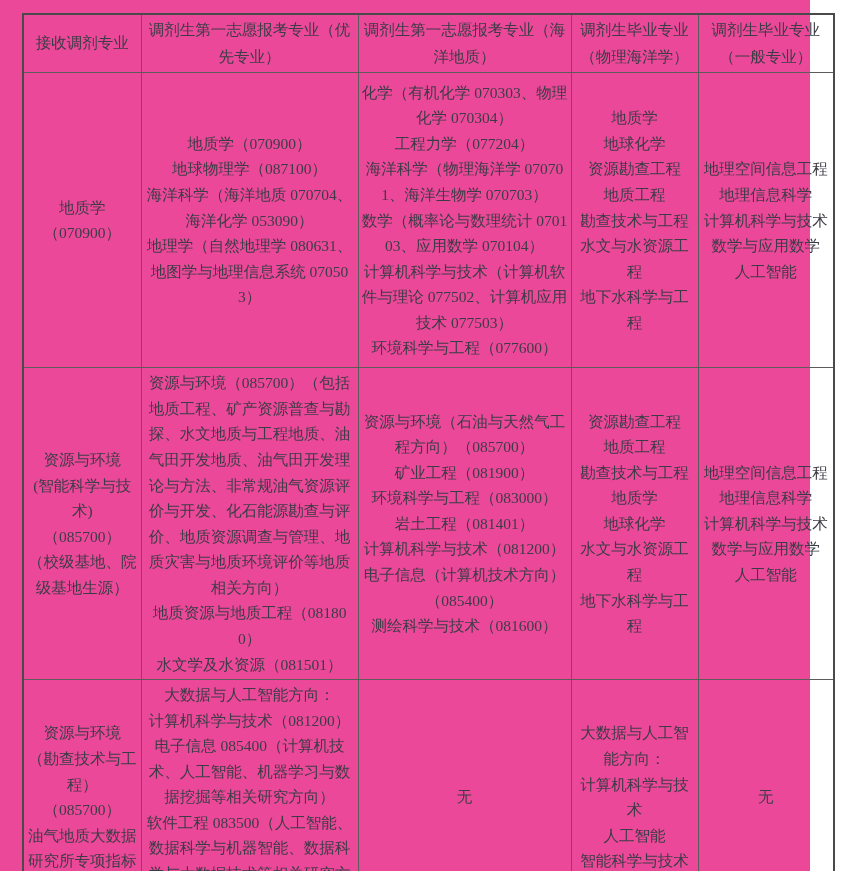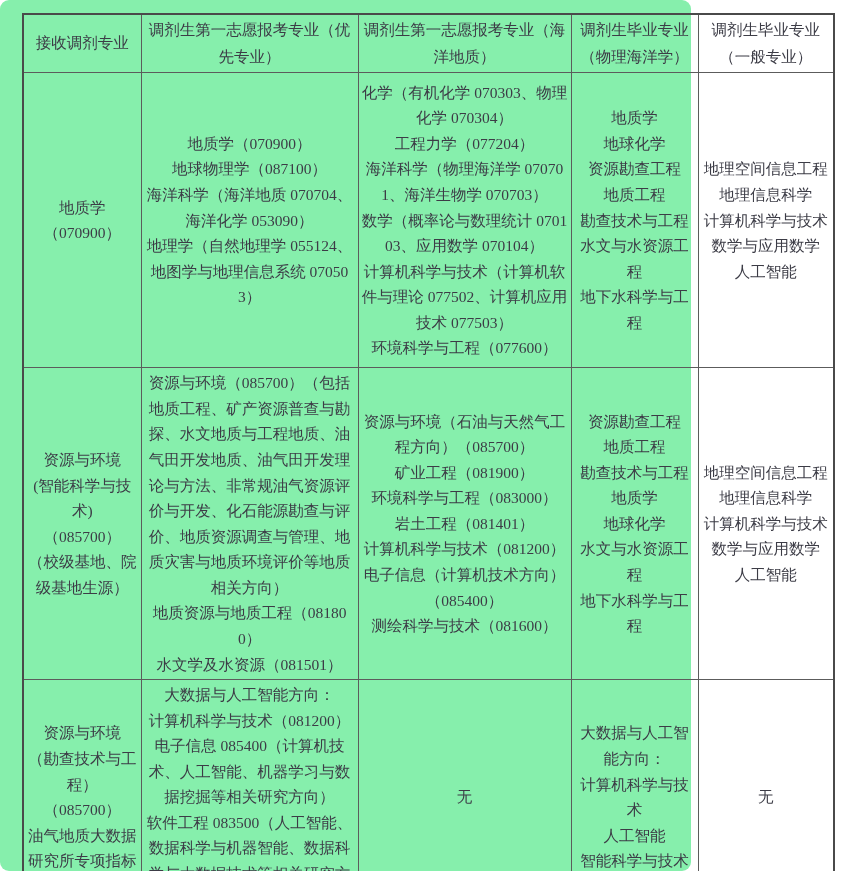--- a/index.html
+++ b/index.html
@@ -6,24 +6,23 @@
     margin: 0;
     padding: 0;
     background: #ffffff;
     width: 856px;
     height: 871px;
     overflow: hidden;
     font-family: "Liberation Serif", "DejaVu Serif", serif;
   }
   .doc-canvas {
     position: relative;
-    width: 691px;
+    width: 810px;
     height: 871px;
-    background: #86efac;
-    border-radius: 9px;
+    background: #ec4899;
   }
   table.adjust-table {
     position: absolute;
     left: 22px;
     top: 13px;
     width: 811px;
     border-collapse: collapse;
     table-layout: fixed;
     border: 2px solid #4a4a4a;
     color: #3c3c46;
@@ -81,21 +80,21 @@
 
       <tr style="height:295px;">
         <td class="cell center-cell">
             <div class="cell-line">地质学</div>
             <div class="cell-line">（070900）</div>
           </td>
         <td class="cell left-cell">
             <div class="cell-line">地质学（070900）</div>
             <div class="cell-line">地球物理学（087100）</div>
             <div class="cell-line">海洋科学（海洋地质 070704、海洋化学 053090）</div>
-            <div class="cell-line">地理学（自然地理学 055124、地图学与地理信息系统 070503）</div>
+            <div class="cell-line">地理学（自然地理学 080631、地图学与地理信息系统 070503）</div>
           </td>
         <td class="cell left-cell">
             <div class="cell-line">化学（有机化学 070303、物理化学 070304）</div>
             <div class="cell-line">工程力学（077204）</div>
             <div class="cell-line">海洋科学（物理海洋学 070701、海洋生物学 070703）</div>
             <div class="cell-line">数学（概率论与数理统计 070103、应用数学 070104）</div>
             <div class="cell-line">计算机科学与技术（计算机软件与理论 077502、计算机应用技术 077503）</div>
             <div class="cell-line">环境科学与工程（077600）</div>
           </td>
         <td class="cell left-cell">

